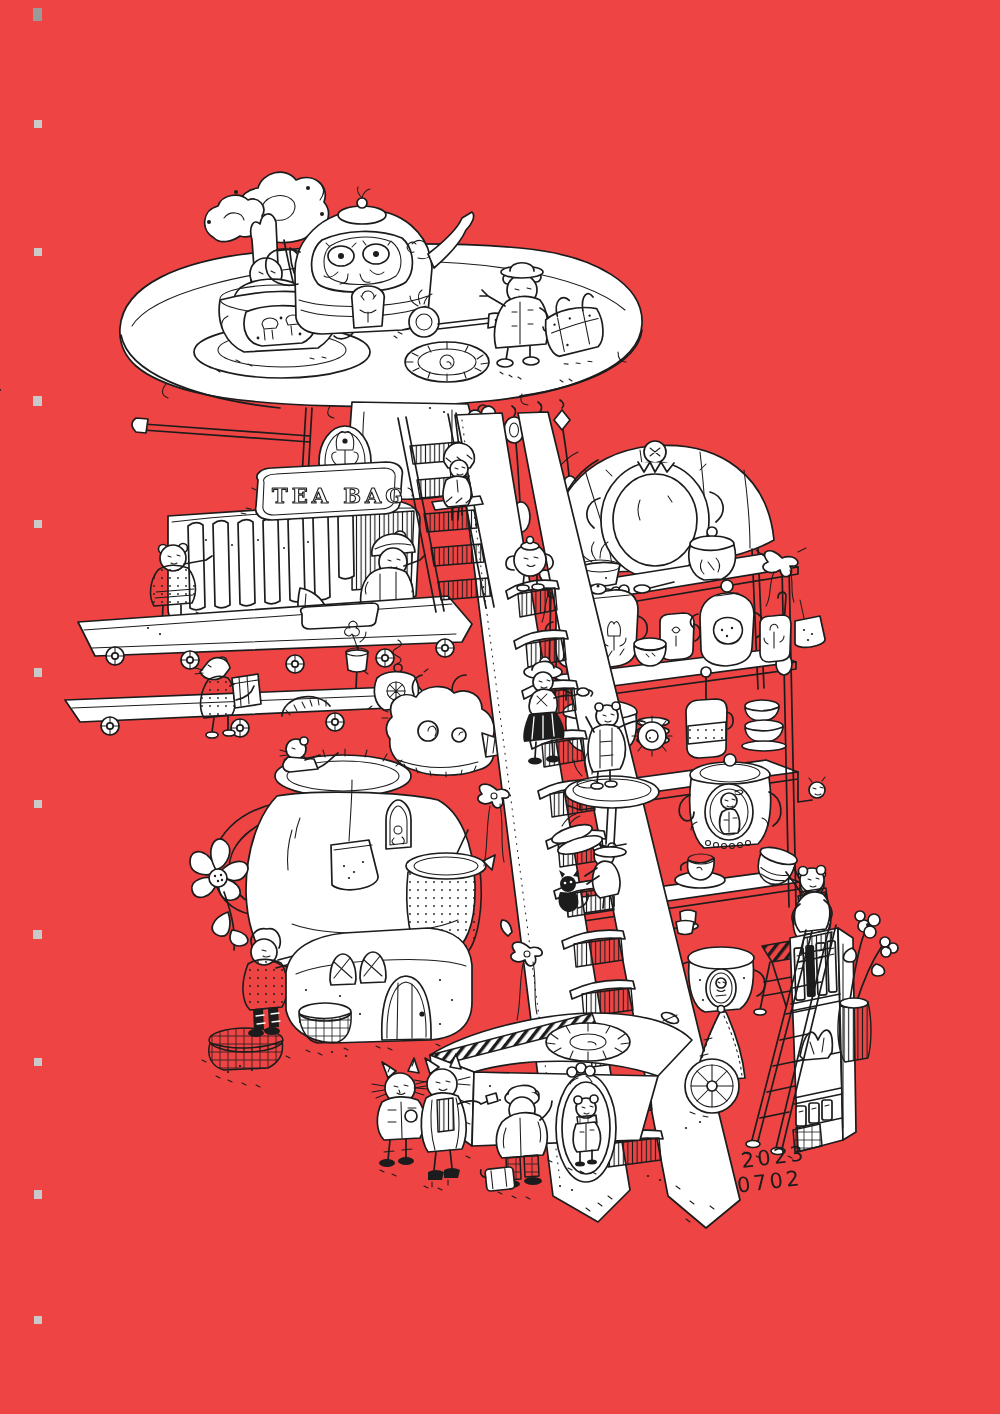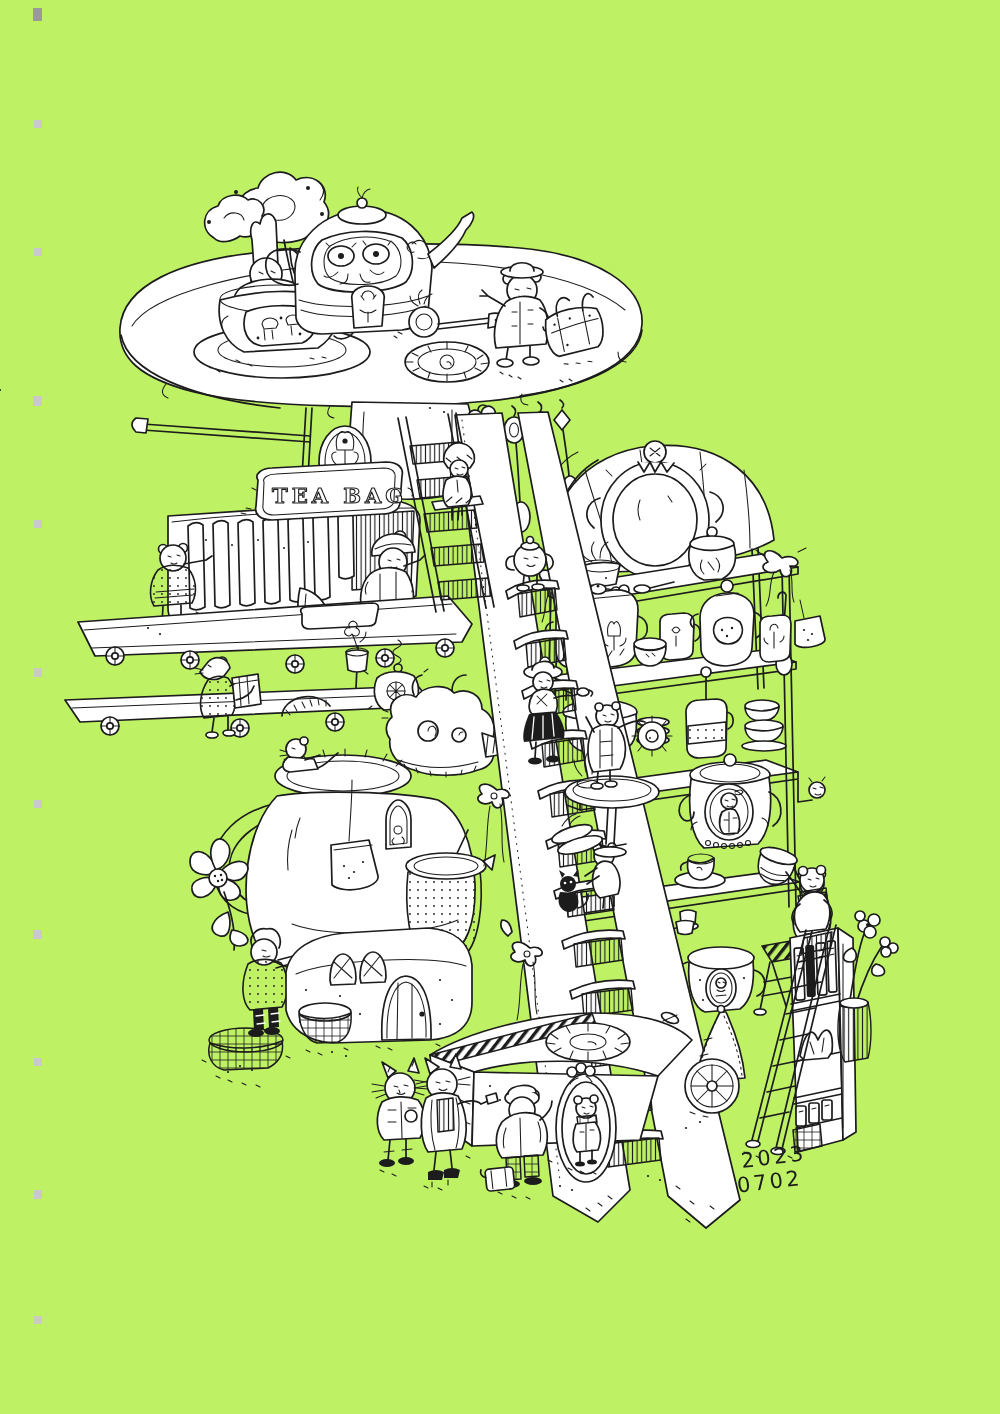--- a/index.html
+++ b/index.html
@@ -1,16 +1,16 @@
 <!DOCTYPE html>
 <html><head>
 <meta charset="utf-8">
 <style>
   html,body{margin:0;padding:0;background:#e8e8e8;}
-  .page{position:relative;width:1000px;height:1414px;background:#bef264;margin:0 auto;overflow:hidden;
+  .page{position:relative;width:1000px;height:1414px;background:#ef4444;margin:0 auto;overflow:hidden;
         font-family:"DejaVu Sans",sans-serif;}
   svg{position:absolute;inset:0;}
   svg *{stroke-linecap:round;stroke-linejoin:round;}
   .s {fill:none;stroke:#1c1c1c;stroke-width:1.7;}
   .sf{fill:#ffffff;stroke:#1c1c1c;stroke-width:1.7;}
   .st{fill:none;stroke:#1c1c1c;stroke-width:1.05;}
   .sd{fill:#1c1c1c;stroke:none;}
   .sw{fill:none;stroke:#ffffff;stroke-width:1.3;}
   .hz{fill:url(#ph);stroke:#1c1c1c;stroke-width:1.4;}
   .dz{fill:url(#pd);stroke:#1c1c1c;stroke-width:1.6;}

